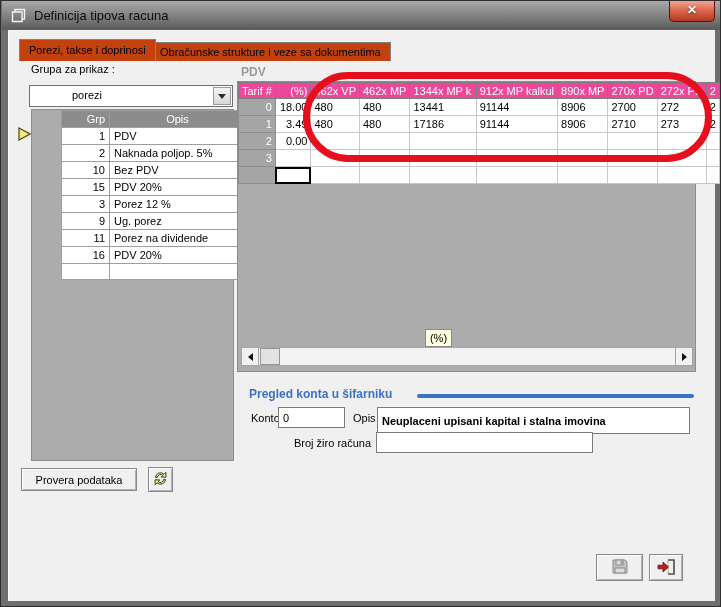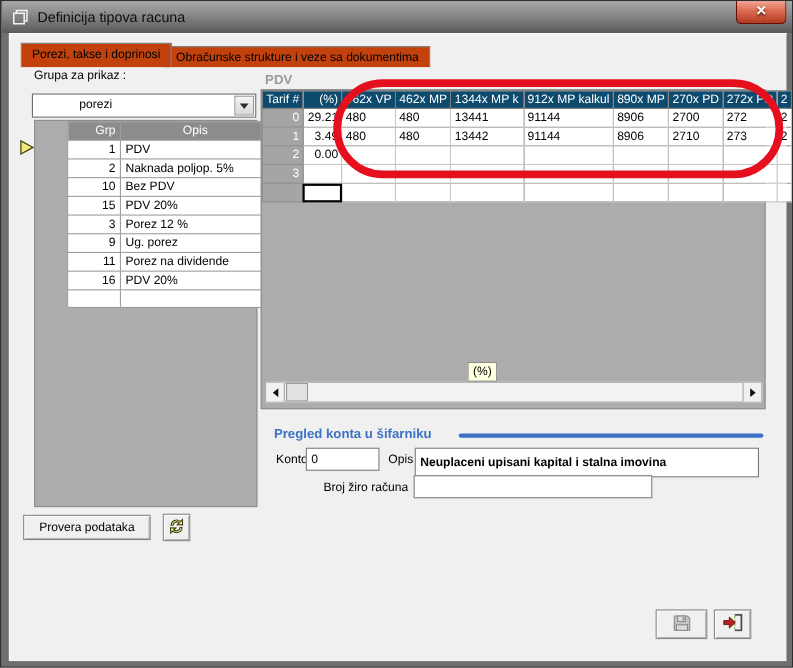--- a/index.html
+++ b/index.html
@@ -51,21 +51,21 @@
     padding:0 4px; font-size:11px; font-weight:normal; overflow:hidden; white-space:nowrap; }
   #group-table thead th { background:#8c8c8c; color:#fff; }
   #group-table .num { text-align:right; }
   #group-table .empty-row td { height:16px; }
   .selector-arrow { position:absolute; left:17px; top:126px; width:13px; height:14px; }
   
   .pdv-label { position:absolute; left:240px; top:64px; font-weight:bold; font-size:12px; }
   .pdv-panel { position:absolute; left:236px; top:80px; width:459px; height:291px;
     background:#acacac; border:1px solid #8d8d8d; }
   #pdv-table { position:absolute; left:237px; top:81px; }
-  #pdv-table th { background:#0c4a6e; color:#fff; font-weight:normal; text-align:left;
+  #pdv-table th { background:#ec4899; color:#fff; font-weight:normal; text-align:left;
     height:16px; padding:0 3px; border:1px solid #7d7d7d; overflow:hidden; white-space:nowrap; font-size:11px; }
   #pdv-table td { background:#fff; border:1px solid #c8c8c8; height:17px;
     padding:0 3px; overflow:hidden; white-space:nowrap; font-size:11px; }
   #pdv-table td.rowhead { background:#a5a5a5; color:#fff; border:1px solid #8d8d8d; }
   #pdv-table .num { text-align:right; }
   #pdv-table th.num { text-align:right; }
   #pdv-table td.selected { outline:2px solid #000; outline-offset:-2px; }
   .annotation { position:absolute; left:302px; top:71px; width:409px; height:90px;
     border:7px solid #e60f1e; border-radius:48px; pointer-events:none; z-index:6; }
   .tooltip { position:absolute; left:424px; top:328px; width:27px; height:18px;
@@ -219,36 +219,36 @@
           <th>912x MP kalkul</th>
           <th>890x MP</th>
           <th>270x PD</th>
           <th>272x PD</th>
           <th>2</th>
         </tr>
       </thead>
     <tbody>
         <tr>
           <td class="rowhead num">0</td>
-          <td class="num">29.21</td>
+          <td class="num">18.00</td>
           <td>480</td>
           <td>480</td>
           <td>13441</td>
           <td>91144</td>
           <td>8906</td>
           <td>2700</td>
           <td>272</td>
           <td>2</td>
         </tr>
         <tr>
           <td class="rowhead num">1</td>
           <td class="num">3.49</td>
           <td>480</td>
           <td>480</td>
-          <td>13442</td>
+          <td>17186</td>
           <td>91144</td>
           <td>8906</td>
           <td>2710</td>
           <td>273</td>
           <td>2</td>
         </tr>
         <tr>
           <td class="rowhead num">2</td>
           <td class="num">0.00</td>
           <td></td>

